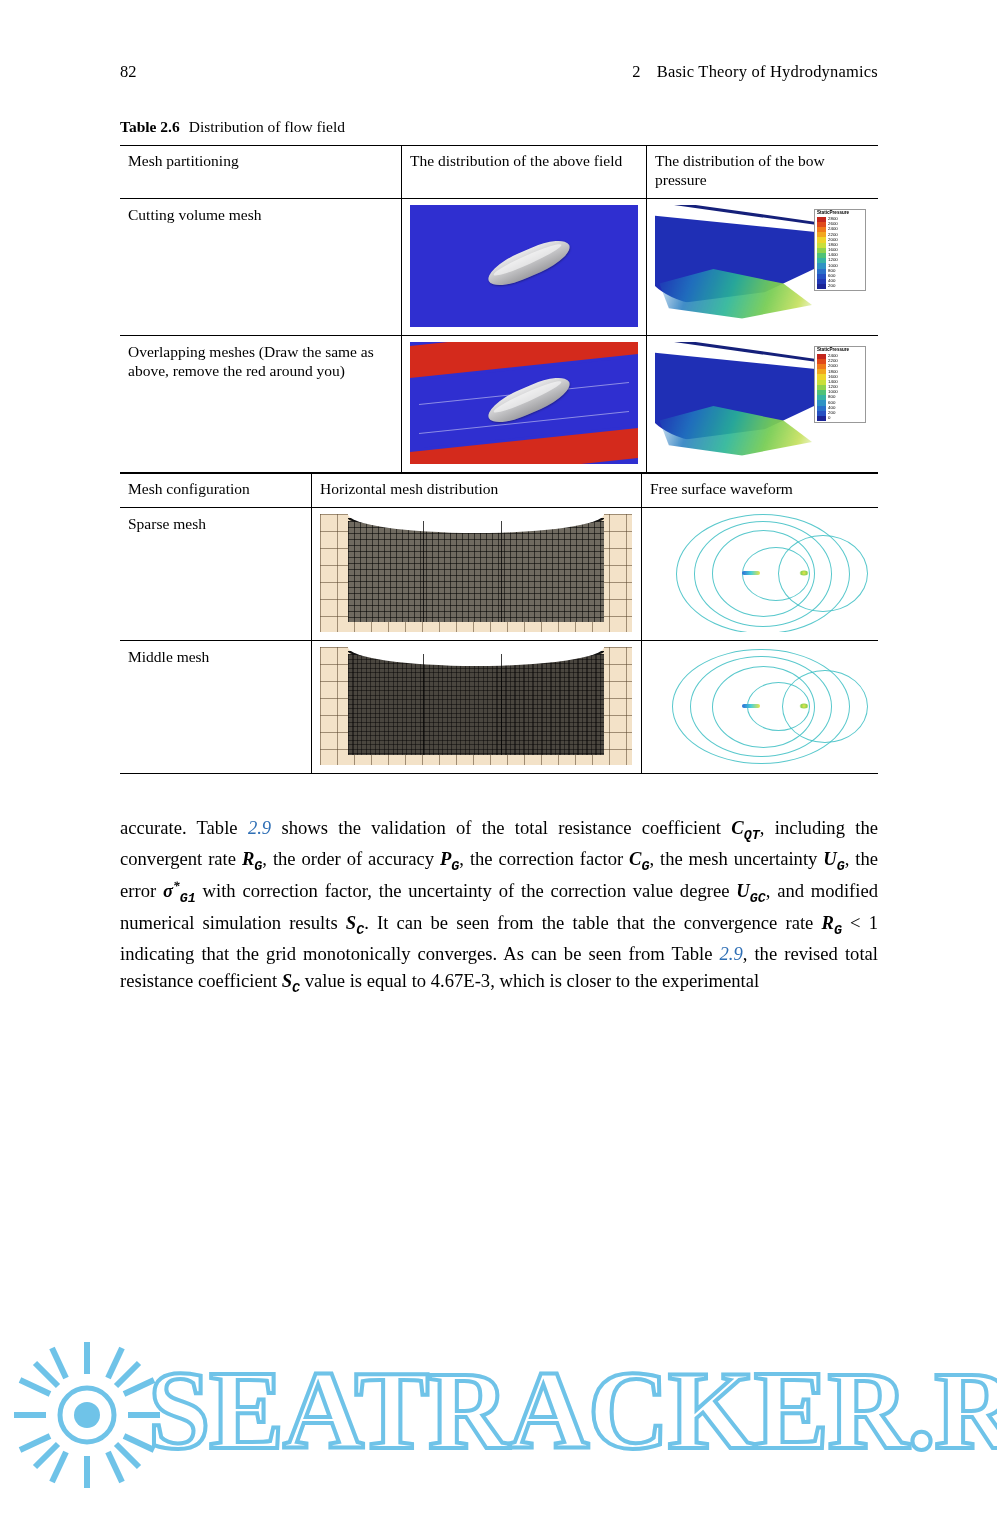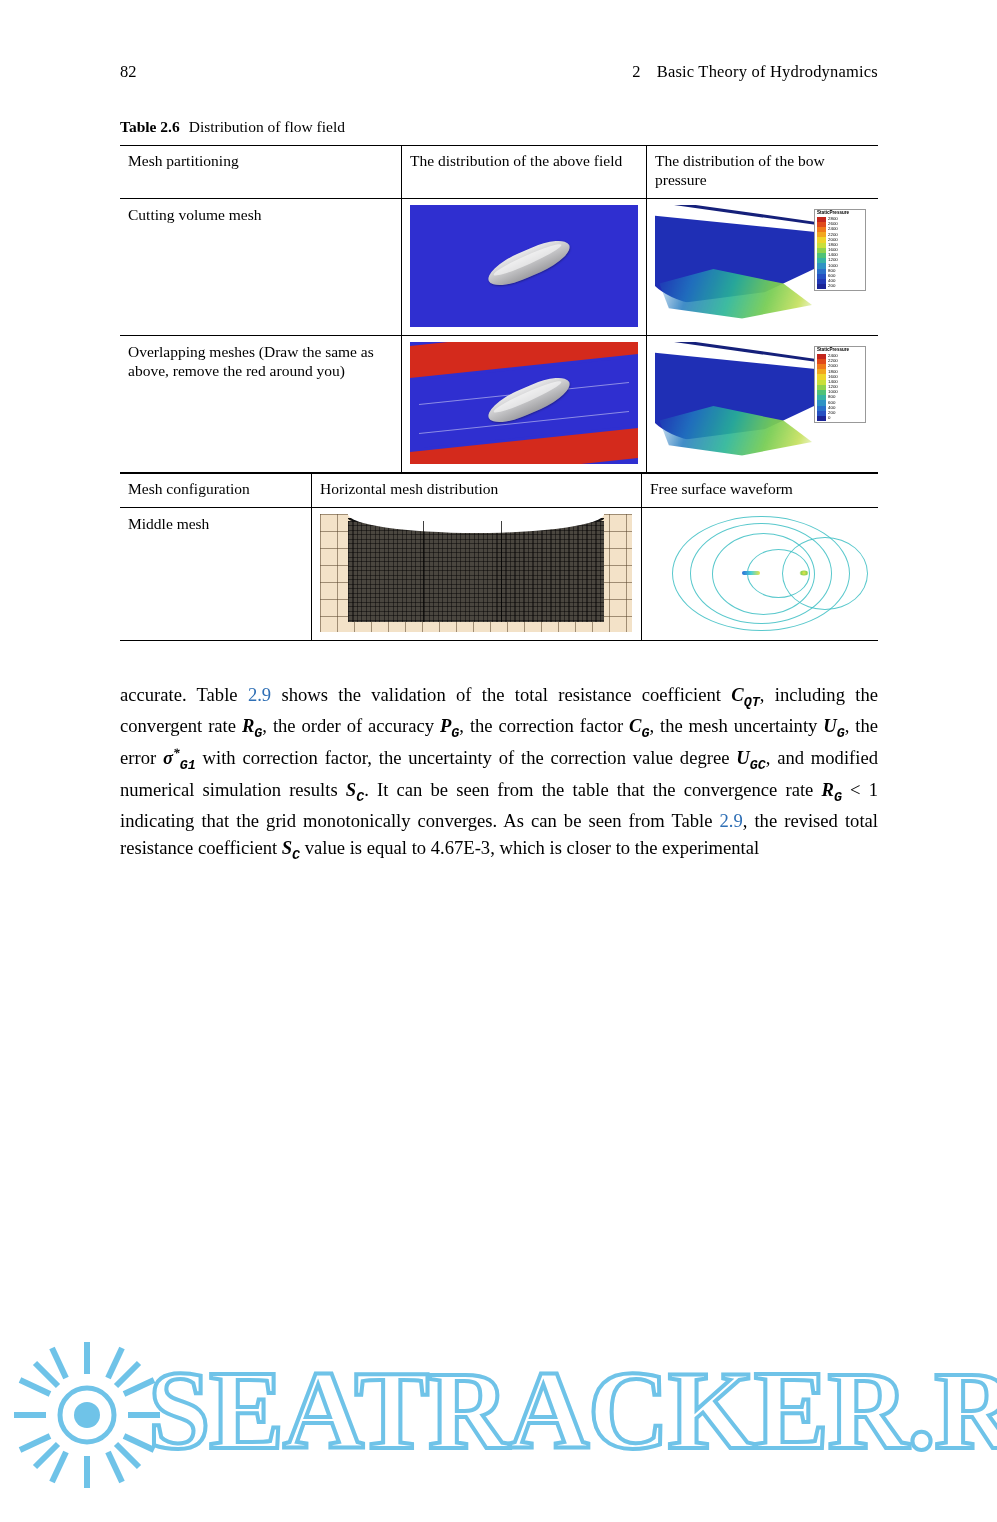--- a/index.html
+++ b/index.html
@@ -292,21 +292,21 @@
   }
 
   
   .body-text {
     margin-top: 40px;
     font-size: 18.6px;
     line-height: 1.46;
     text-align: justify;
     hyphens: none;
   }
-  .body-text .ref { color: #2f6fb5; }
+  .body-text .ref { color: #2f6fb5; font-style: italic; }
   .bm { font-style: italic; font-weight: bold; }
   .bm sub { font-style: italic; font-weight: bold; font-size: .72em; font-family: Liberation Mono, monospace; }
   .sub { font-size: .72em; }
 
   
   .watermark {
     position: absolute;
     left: 0;
     bottom: 4px;
     width: 997px;
@@ -524,20 +524,44 @@
           <col class="c3">
         </colgroup>
       <thead>
         <tr>
           <th>Mesh configuration</th>
           <th class="vsep">Horizontal mesh distribution</th>
           <th class="vsep">Free surface waveform</th>
         </tr>
       </thead>
       <tbody>
+        <tr>
+          <td class="cell-label">Sparse mesh</td>
+          <td class="vsep cell-img">
+            <div class="fig mesh">
+              <div class="coarse"></div>
+              <div class="fine"></div>
+              <div class="hullband"></div>
+              <div class="cap"></div>
+              <div class="vline" style="left:33%"></div>
+              <div class="vline" style="left:58%"></div>
+            </div>
+          </td>
+          <td class="vsep cell-img">
+            <div class="fig wave">
+              <div class="arc" style="left:28%; top:14%; width:46%; height:72%;"></div>
+              <div class="arc" style="left:20%; top:6%; width:62%; height:88%;"></div>
+              <div class="arc" style="left:12%; top:0%; width:78%; height:100%;"></div>
+              <div class="arc" style="left:42%; top:28%; width:30%; height:44%;"></div>
+              <div class="arc" style="left:58%; top:18%; width:40%; height:64%;"></div>
+              <div class="core"></div>
+              <div class="core2"></div>
+            </div>
+          </td>
+        </tr>
         <tr>
           <td class="cell-label">Middle mesh</td>
           <td class="vsep cell-img">
             <div class="fig mesh">
               <div class="coarse"></div>
               <div class="fine middle"></div>
               <div class="hullband"></div>
               <div class="cap"></div>
               <div class="vline" style="left:33%"></div>
               <div class="vline" style="left:58%"></div>

